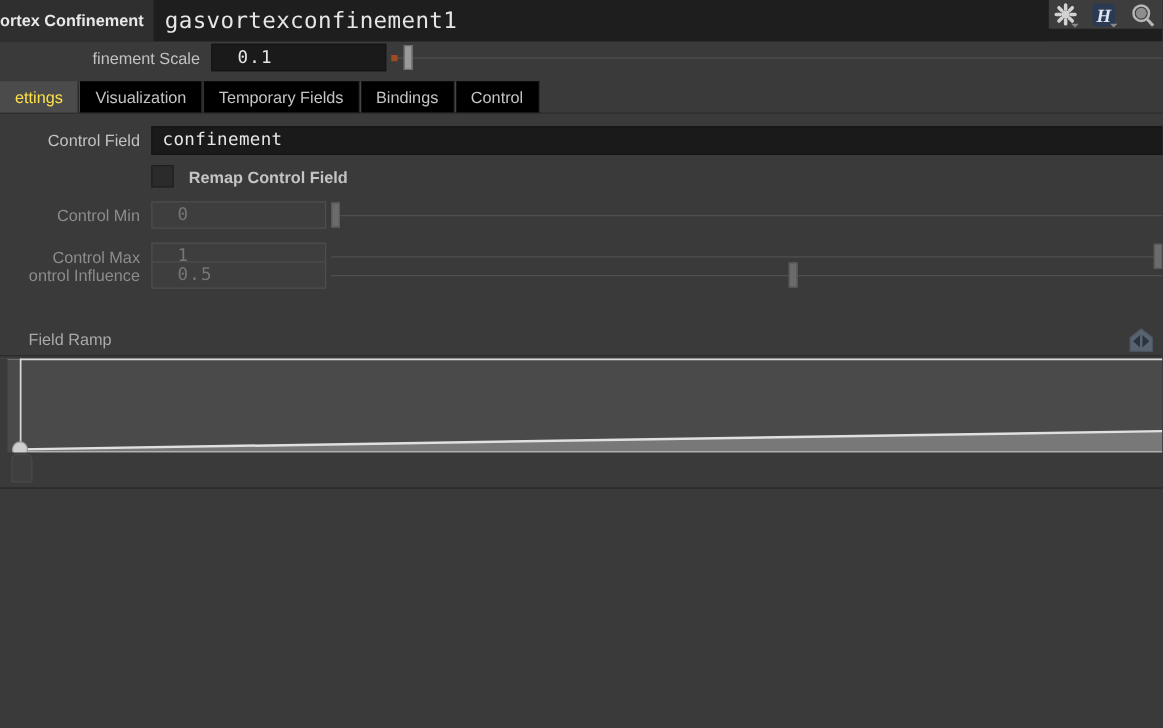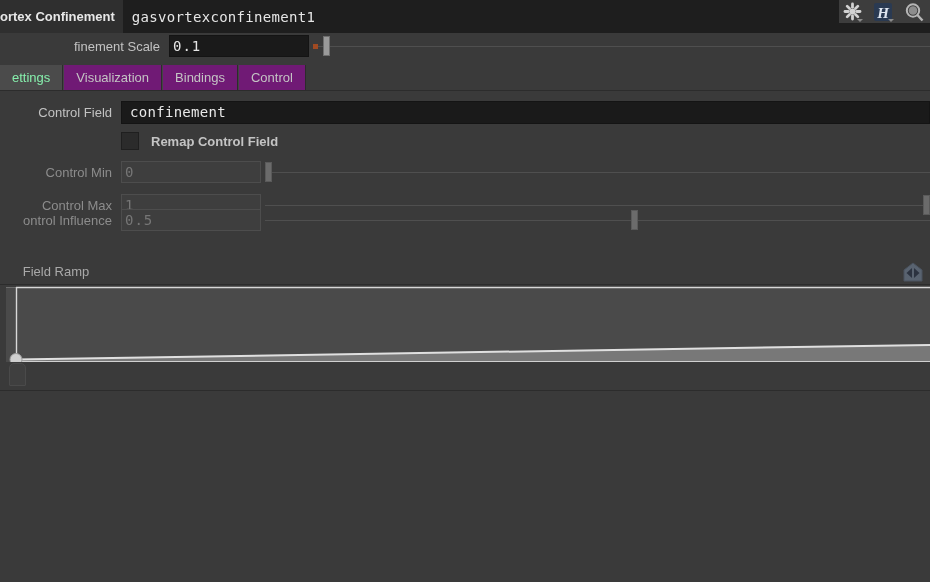--- a/index.html
+++ b/index.html
@@ -31,21 +31,21 @@
     padding: 0 8px 0 0;
     margin-left: -4px;
     padding-left: 4px;
     white-space: nowrap;
   }
   .header-name {
     flex: 1;
     display: flex; align-items: center;
     padding-left: 9px;
     font-family: "DejaVu Sans Mono", monospace;
-    font-size: 14px;
+    font-size: 18px;
     color: #e6e6e6;
     background: #1e1e1e;
     white-space: nowrap;
     letter-spacing: 0.3px;
   }
   .header-icons {
     display: flex; align-items: center; gap: 5px;
     padding-right: 3px;
     background: #3d3d3d;
     height: 23px;
@@ -73,21 +73,21 @@
   }
   .label.dim { color: #8c8c8c; }
 
   
   .numfield {
     width: 140px; height: 22px;
     background: #1a1a1a;
     border: 1px solid #141414;
     box-sizing: border-box;
     display: flex; align-items: center;
-    padding-left: 3px;
+    padding-left: 20px;
     font-family: "DejaVu Sans Mono", monospace;
     font-size: 14px; color: #e6e6e6;
     letter-spacing: 1px;
   }
   .numfield.disabled {
     background: #3e3e3e;
     border: 1px solid #4d4d4d;
     color: #767676;
   }
 
@@ -115,26 +115,26 @@
     position: absolute; left: 0; top: 64px; width: 930px; height: 26px;
     background: #3a3a3a;
     display: flex; align-items: flex-end;
     border-bottom: 1px solid #2c2c2c;
   }
   .tab {
     height: 25px;
     display: flex; align-items: center;
     padding: 0 12px;
     font-size: 13px; color: #c4c4c4;
-    background: #701a75;
+    background: #000000;
     border-right: 1px solid #2c2c2c;
     border-left: 1px solid #454545;
     white-space: nowrap;
   }
-  .tab.active { background: #4b4b4b; color: #86efac; border-left: none; }
+  .tab.active { background: #4b4b4b; color: #fde047; border-left: none; }
 
   
   .strfield {
     height: 23px; flex: 1; margin-right: 0;
     background: #1a1a1a;
     border: 1px solid #141414;
     box-sizing: border-box;
     display: flex; align-items: center;
     padding-left: 8px;
     font-family: "DejaVu Sans Mono", monospace;
@@ -247,20 +247,21 @@
     <div class="slider">
       <div class="slider-track"></div>
       <div class="slider-flag"></div>
       <div class="slider-thumb" id="cs-thumb" style="left: 9.8px;"></div>
     </div>
   </div>
 
   <div class="tabbar">
     <div class="tab active">ettings</div>
     <div class="tab">Visualization</div>
+    <div class="tab">Temporary Fields</div>
     <div class="tab">Bindings</div>
     <div class="tab">Control</div>
   </div>
 
   <div class="row" style="top:100px;height:24px;">
     <div class="label">Control Field</div>
     <div class="strfield">confinement</div>
   </div>
 
   <div class="row" style="top:131px;height:20px;">

